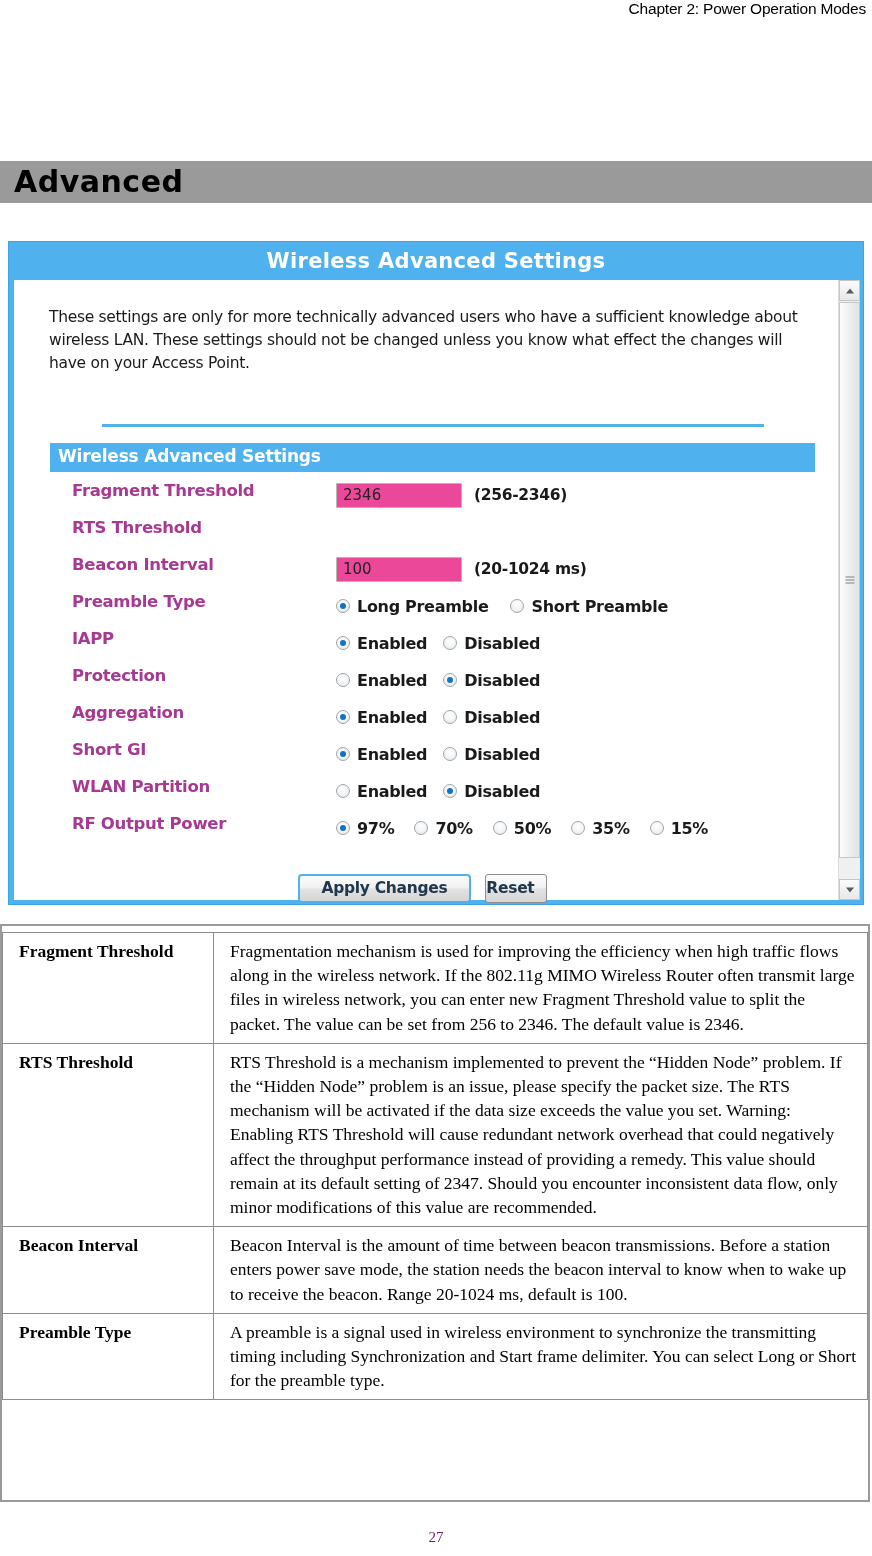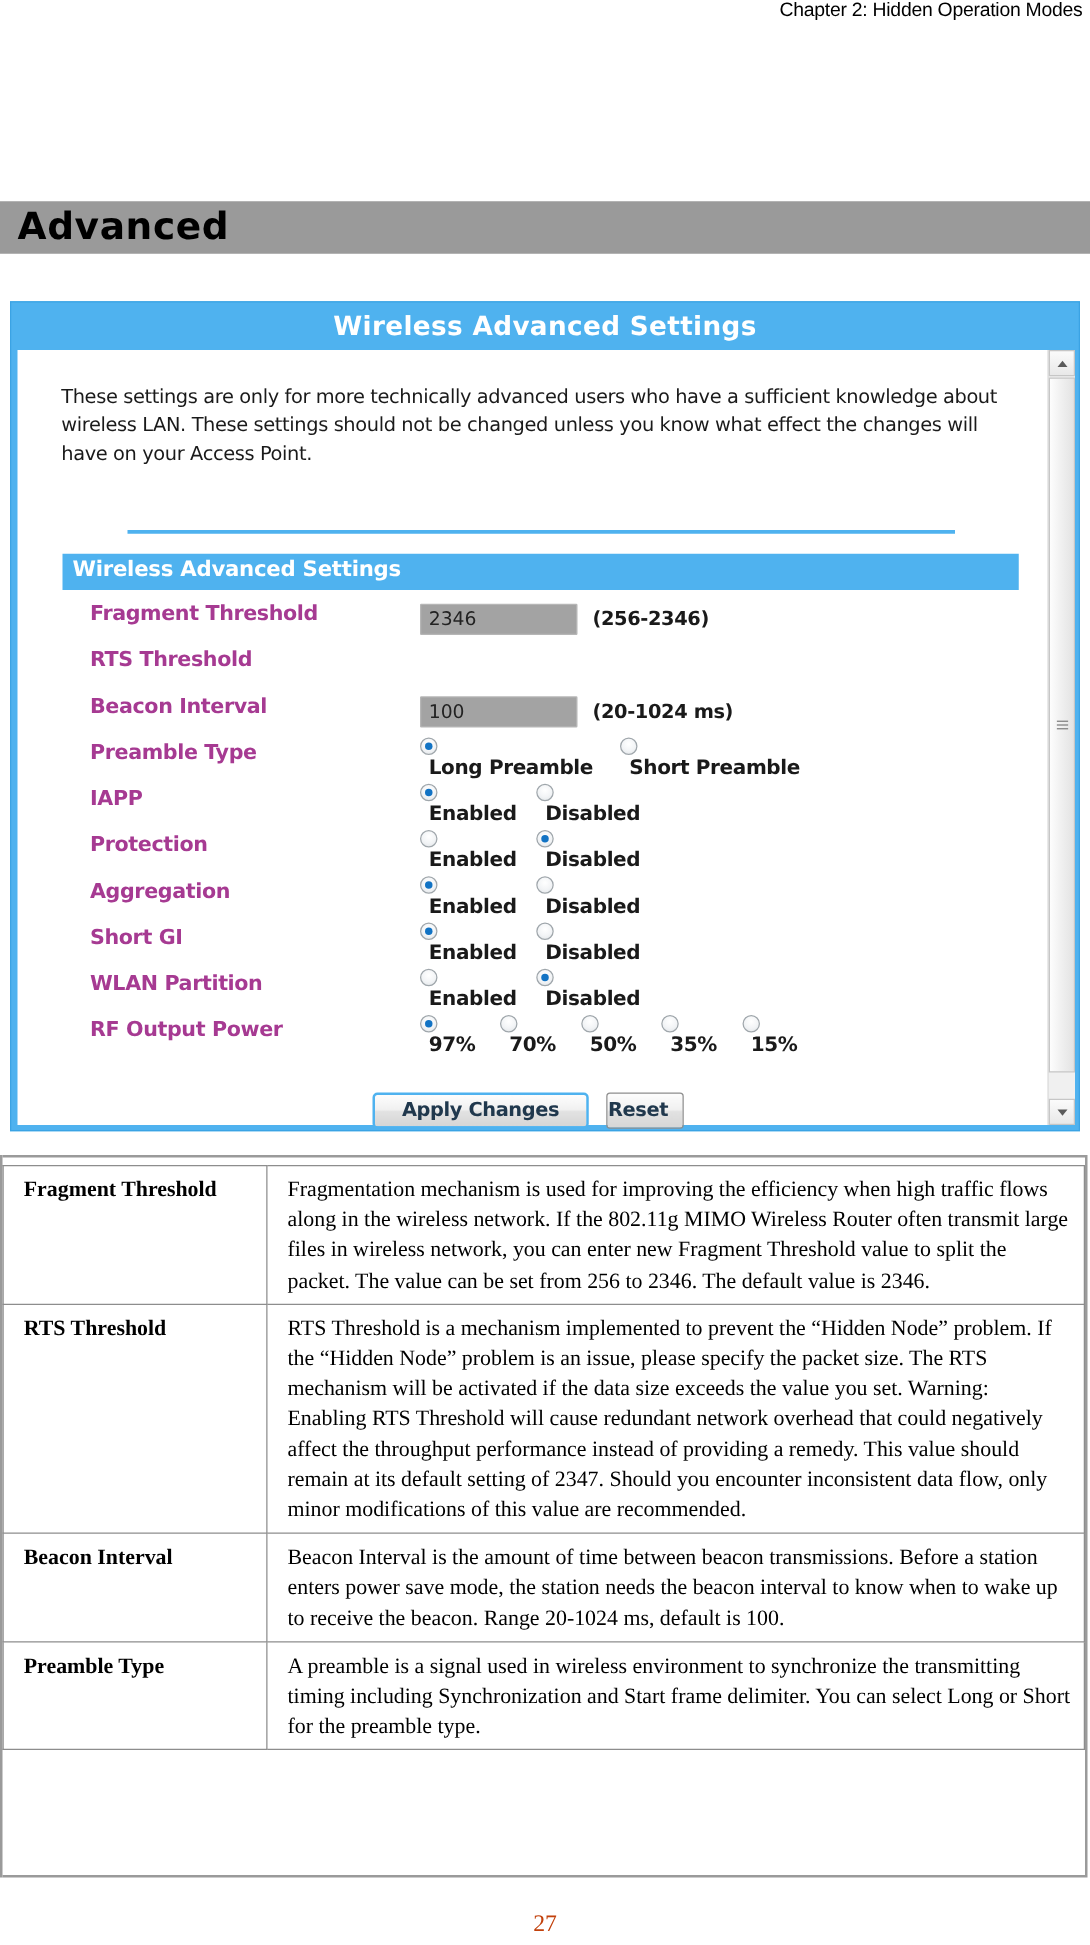--- a/index.html
+++ b/index.html
@@ -152,21 +152,21 @@
     left: 322px;
     top: 0px;
     display: flex;
     align-items: center;
     height: 34px;
   }
   .txtbox {
     width: 126px;
     height: 25px;
     border: 1px solid #b6b6b6;
-    background: #a3a3a3;
+    background: #ec4899;
     border-radius: 1px;
     font-family: "DejaVu Sans", sans-serif;
     font-size: 15px;
     color: #222;
     padding: 0 0 0 6px;
     box-sizing: border-box;
     line-height: 23px;
     outline: none;
   }
   .hint {
@@ -175,22 +175,22 @@
     font-size: 15.5px;
     font-weight: bold;
     color: #1a1a1a;
     letter-spacing: -0.3px;
     white-space: nowrap;
   }
 
   
   .radio-opt {
     display: flex;
+    align-items: center;
     white-space: nowrap;
-    flex-direction: column;
   }
   .radio {
     width: 14px;
     height: 14px;
     border-radius: 50%;
     border: 1px solid #9fa6ab;
     background: radial-gradient(circle at 50% 35%, #ffffff 0%, #f2f4f6 55%, #dfe3e6 100%);
     box-sizing: border-box;
     position: relative;
     flex: 0 0 auto;
@@ -365,28 +365,28 @@
   }
 
   
   .page-number {
     position: absolute;
     left: 0;
     top: 1529px;
     width: 872px;
     text-align: center;
     font-family: "Liberation Serif", serif;
-    font-size: 19px;
-    color: #c2410c;
+    font-size: 15px;
+    color: #701a75;
   }
 </style>
 </head>
 <body>
 
-<div class="page-header">Chapter 2: Hidden Operation Modes</div>
+<div class="page-header">Chapter 2: Power Operation Modes</div>
 
 <div class="section-banner">
   <div class="section-banner-title">Advanced</div>
 </div>
 
 <div class="ui-shot">
 
   <div class="ui-titlebar">Wireless Advanced Settings</div>
 
   <div class="ui-body">

